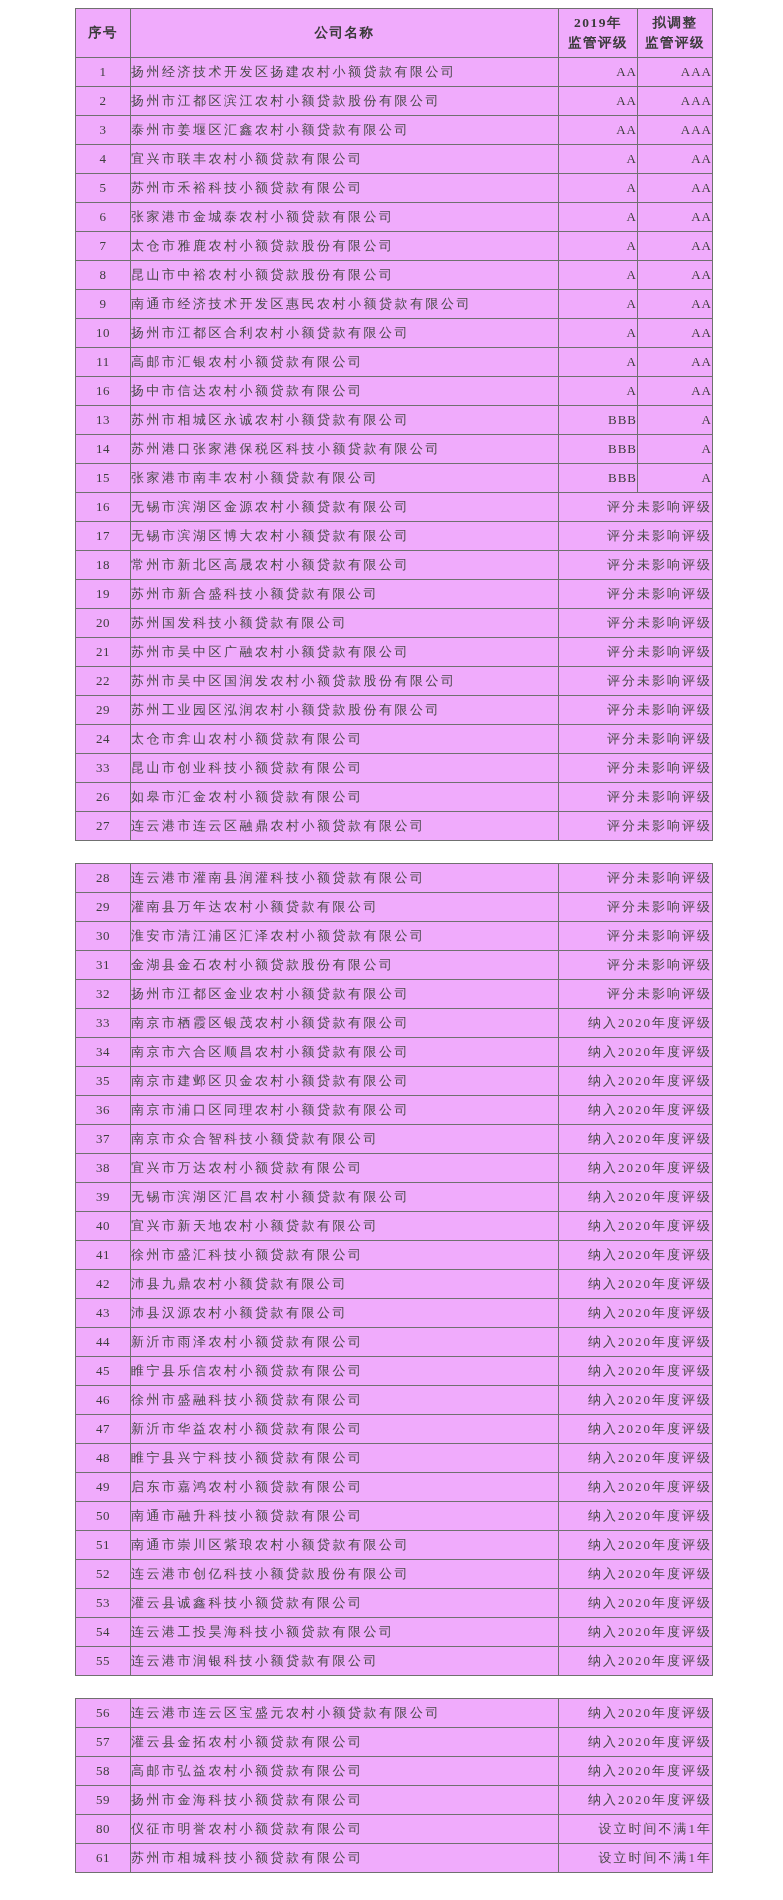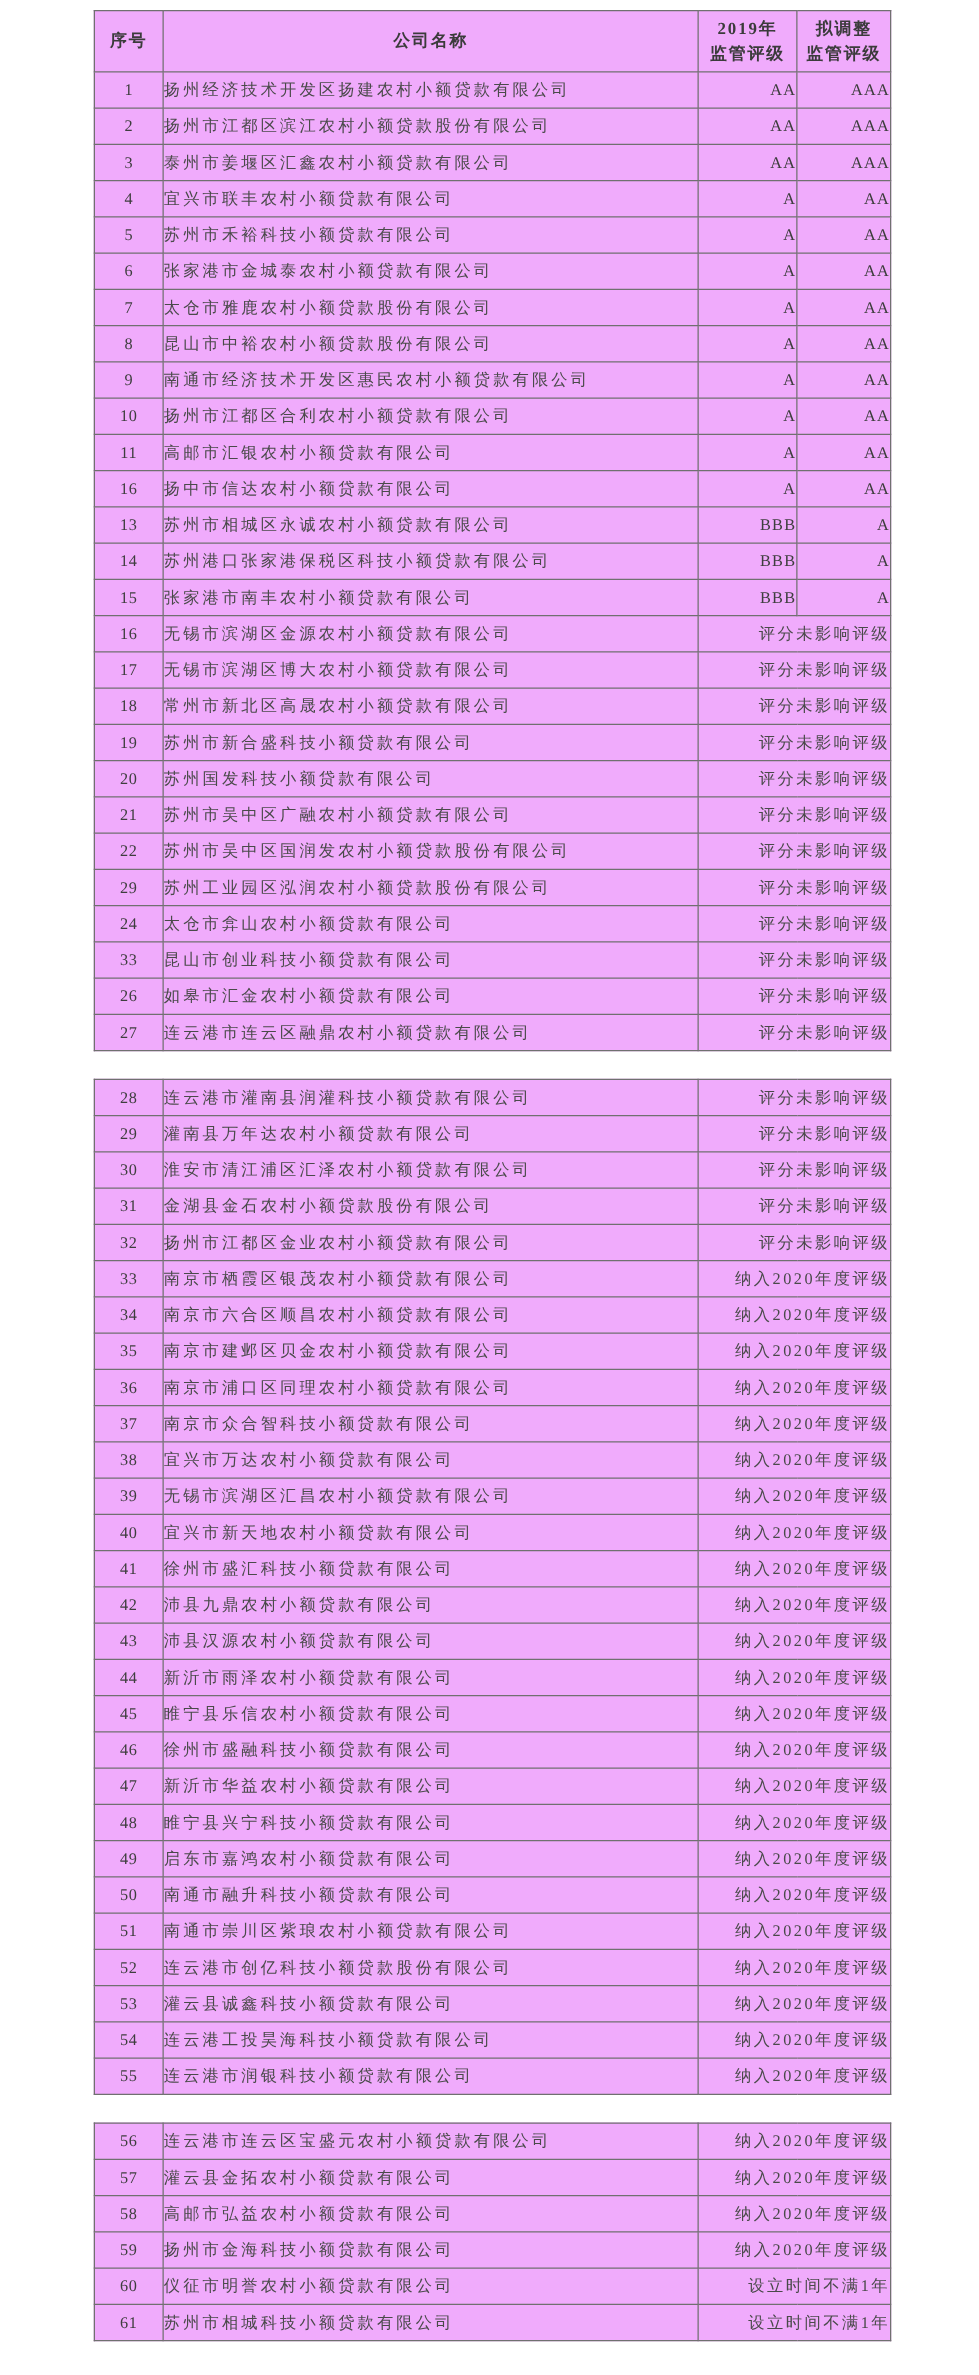--- a/index.html
+++ b/index.html
@@ -419,21 +419,21 @@
             <td class="no">58</td>
             <td class="name">高邮市弘益农村小额贷款有限公司</td>
             <td class="merged" colspan="2">纳入2020年度评级</td>
           </tr>
           <tr>
             <td class="no">59</td>
             <td class="name">扬州市金海科技小额贷款有限公司</td>
             <td class="merged" colspan="2">纳入2020年度评级</td>
           </tr>
           <tr>
-            <td class="no">60</td>
+            <td class="no">80</td>
             <td class="name">仪征市明誉农村小额贷款有限公司</td>
             <td class="merged" colspan="2">设立时间不满1年</td>
           </tr>
           <tr>
             <td class="no">61</td>
             <td class="name">苏州市相城科技小额贷款有限公司</td>
             <td class="merged" colspan="2">设立时间不满1年</td>
           </tr>
         </tbody>
       </table>

